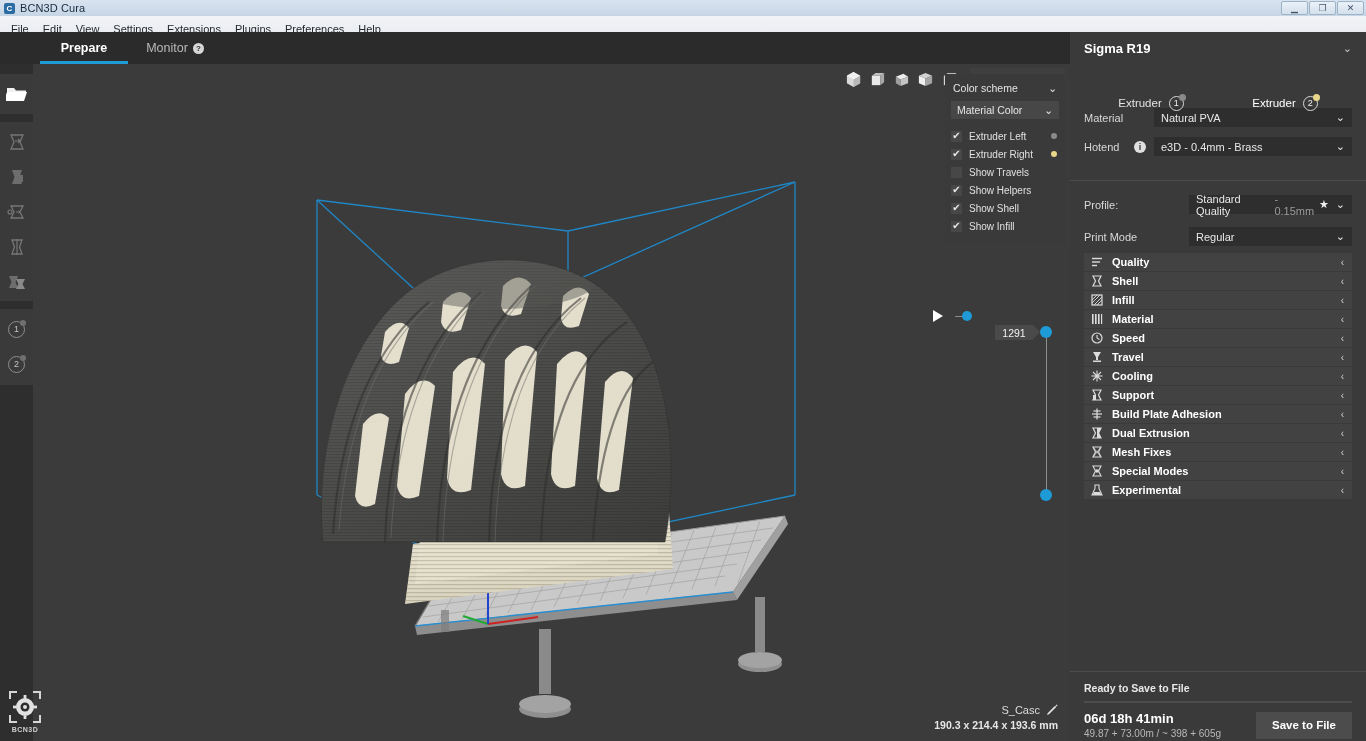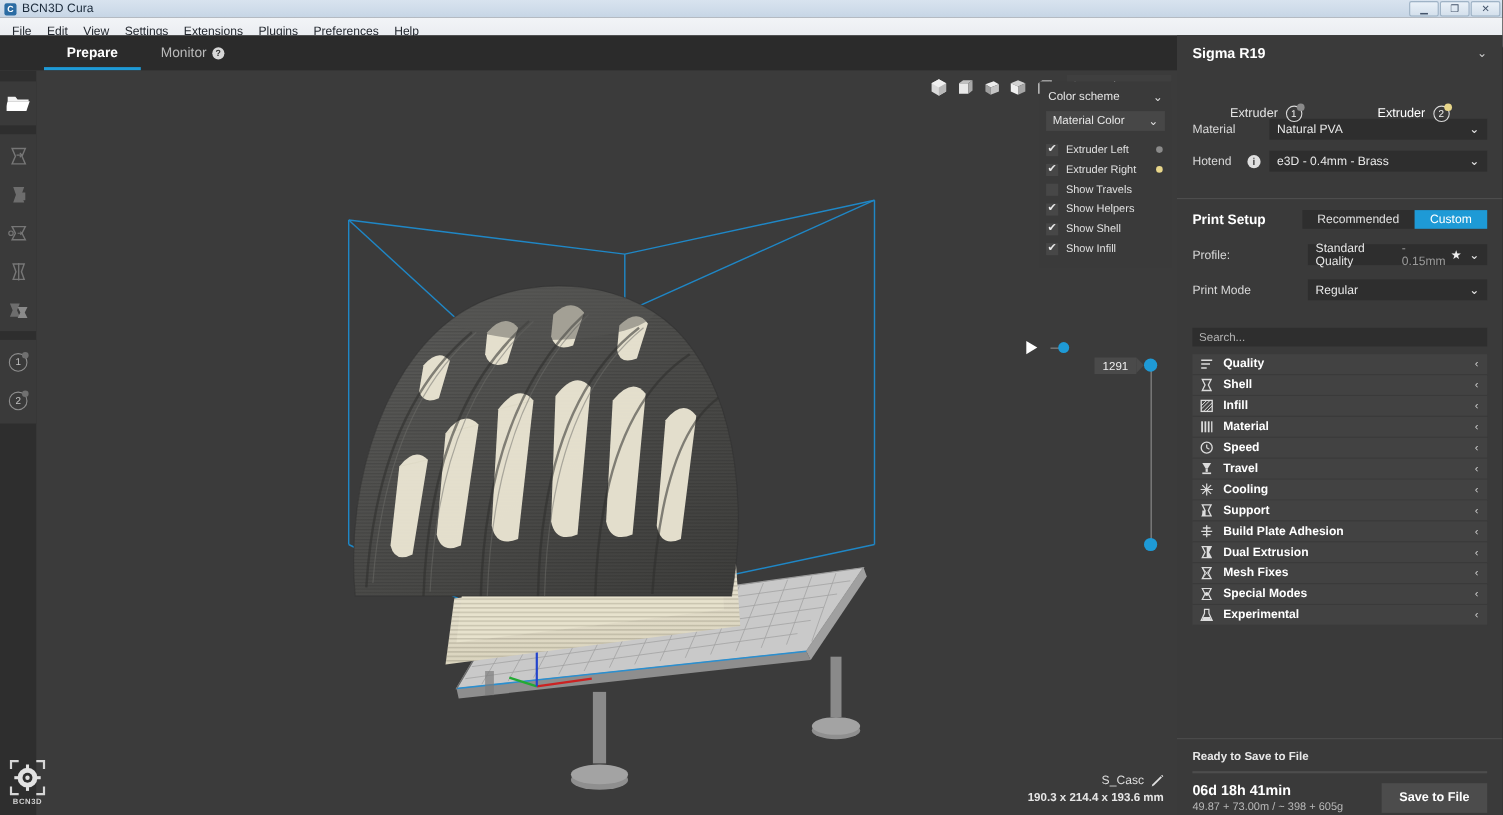--- a/index.html
+++ b/index.html
@@ -657,49 +657,39 @@
       <span class="field-label">Hotend</span>
       <span class="info-i">i</span>
       <div class="field-ctl">
         <span>e3D - 0.4mm - Brass</span>
         <span>⌄</span>
       </div>
     </div>
 
     <div class="divider" style="margin-top:24px;"></div>
 
-    <div class="psetup-row">
-      <span class="psetup-title">Print Setup</span>
-      <div class="mode-tabs">
-        <div class="mode-tab">Recommended</div>
-        <div class="mode-tab active">Custom</div>
-      </div>
-    </div>
 
     <div class="field-row" style="margin-top:14px;">
       <span class="field-label" style="width:105px;">Profile:</span>
       <div class="field-ctl">
         <span>Standard Quality</span>
         <span class="profile-sub"> - 0.15mm</span>
         <span class="star">★</span>
         <span>⌄</span>
       </div>
     </div>
 
     <div class="field-row" style="margin-top:13px;">
       <span class="field-label" style="width:105px;">Print Mode</span>
       <div class="field-ctl">
         <span>Regular</span>
         <span>⌄</span>
       </div>
     </div>
 
-    <div class="search-box" style="margin-top:25px;">
-      <span>Search...</span>
-    </div>
 
     <div class="cat-list">
 
       <div class="cat">
         <svg class="cat-icon" viewBox="0 0 14 14">
           <g stroke="#dcdcdc" stroke-width="1.4">
               <line x1="2" y1="3.5" x2="12" y2="3.5"></line>
               <line x1="2" y1="7" x2="10" y2="7"></line>
               <line x1="2" y1="10.5" x2="7" y2="10.5"></line>
             </g>

